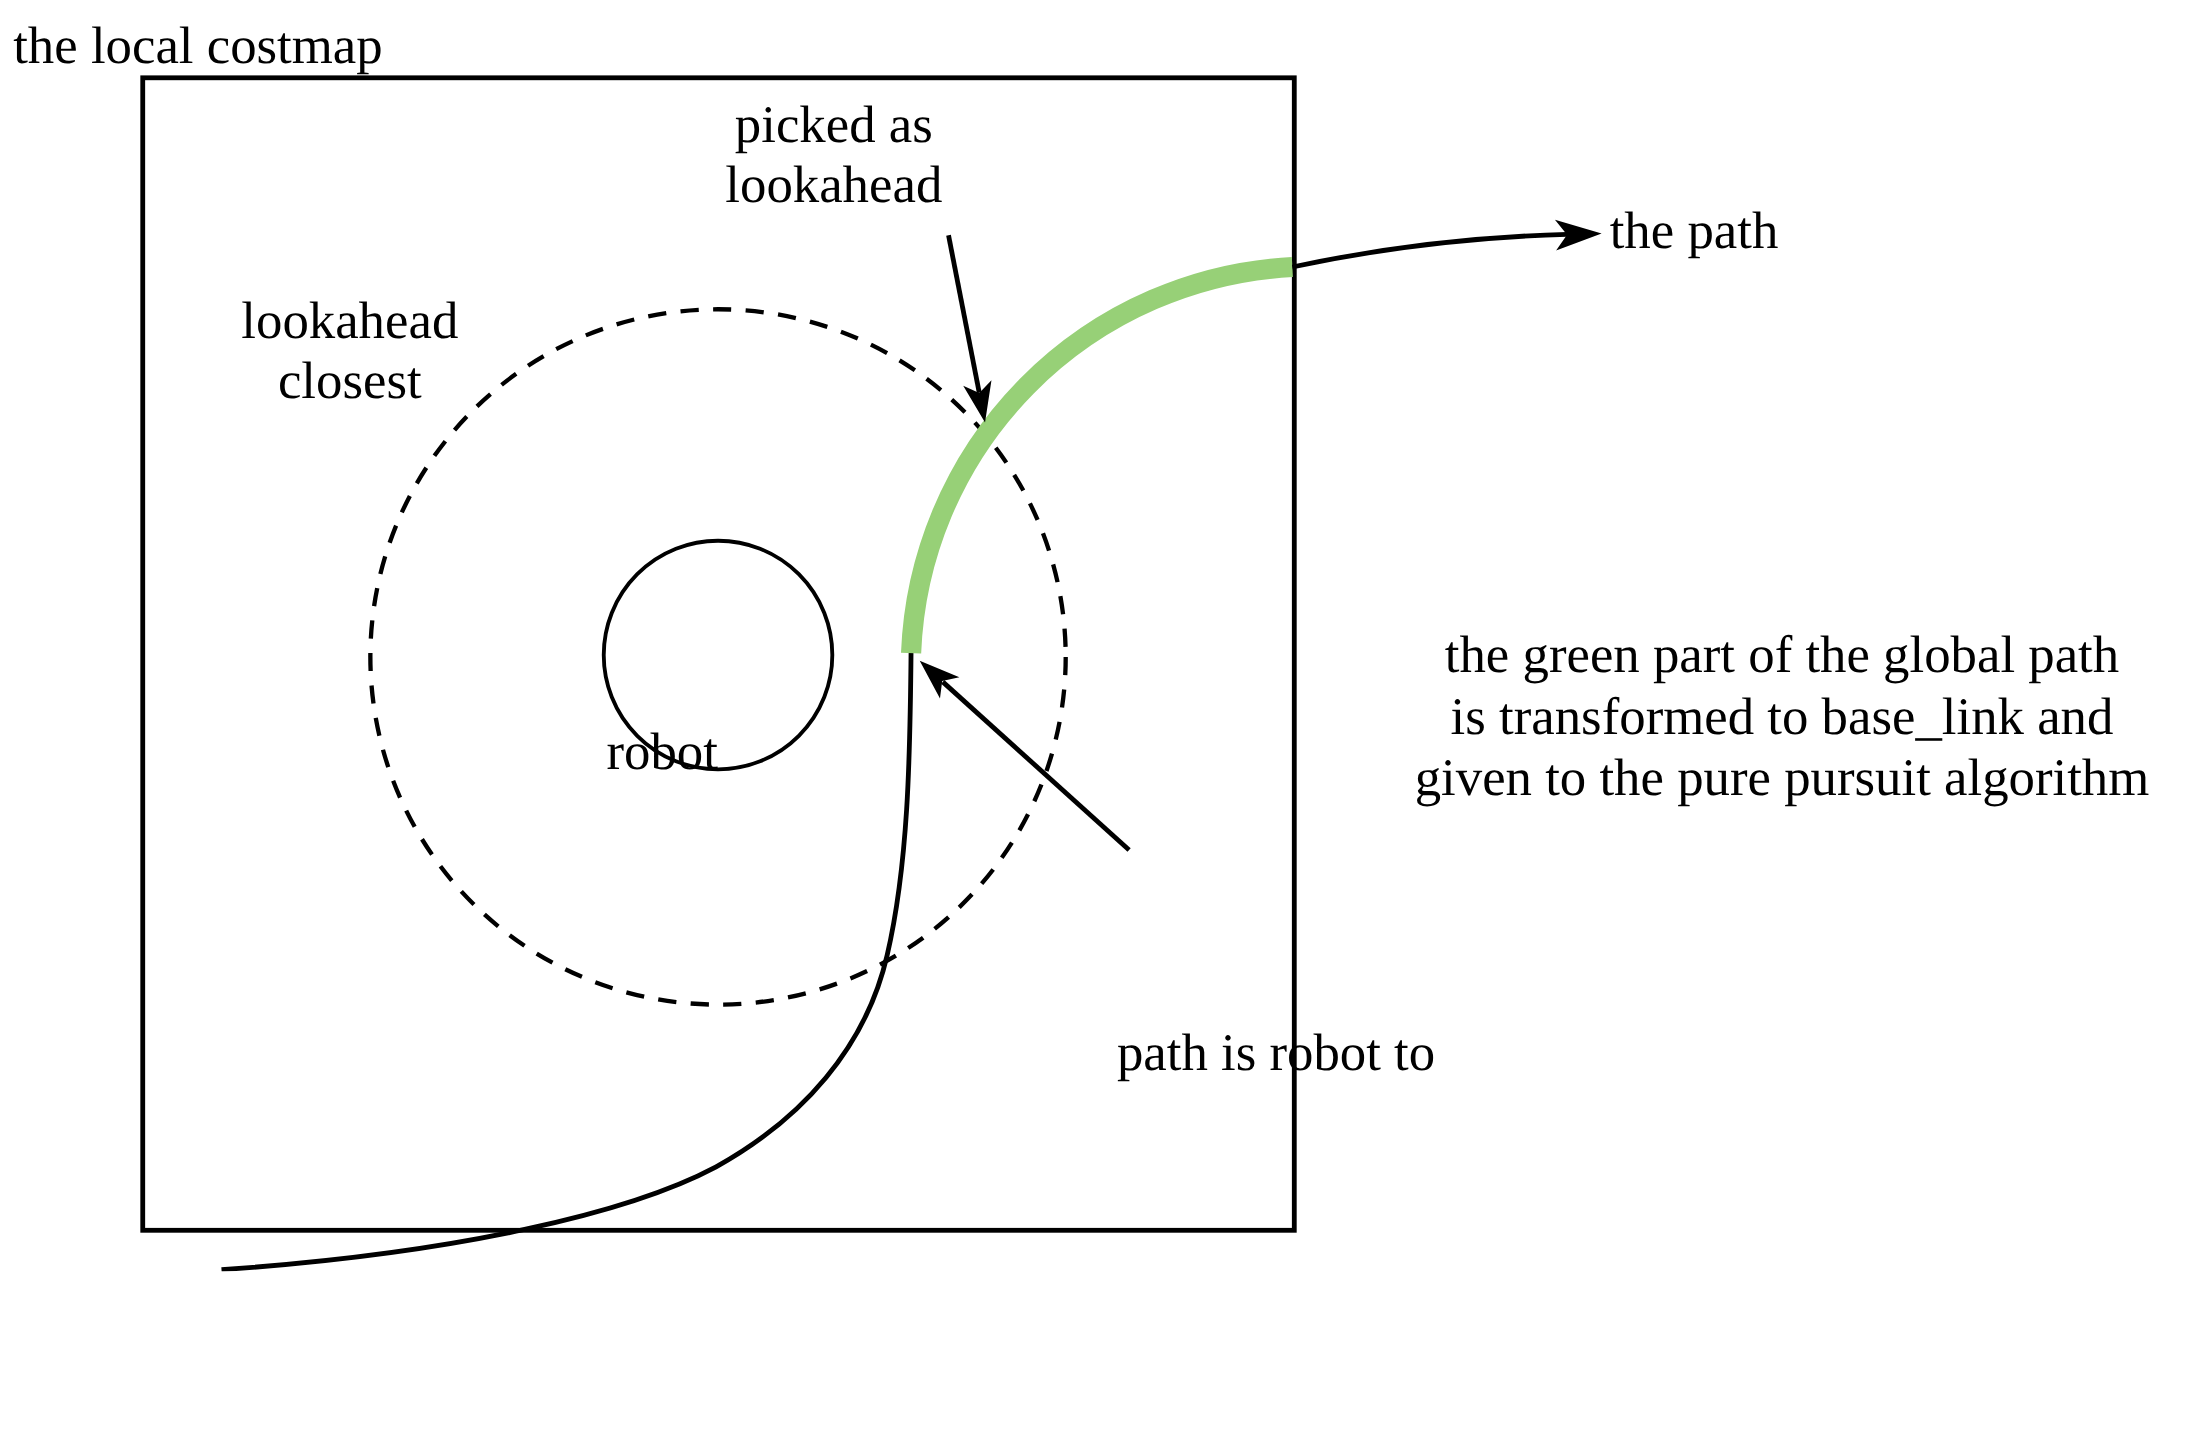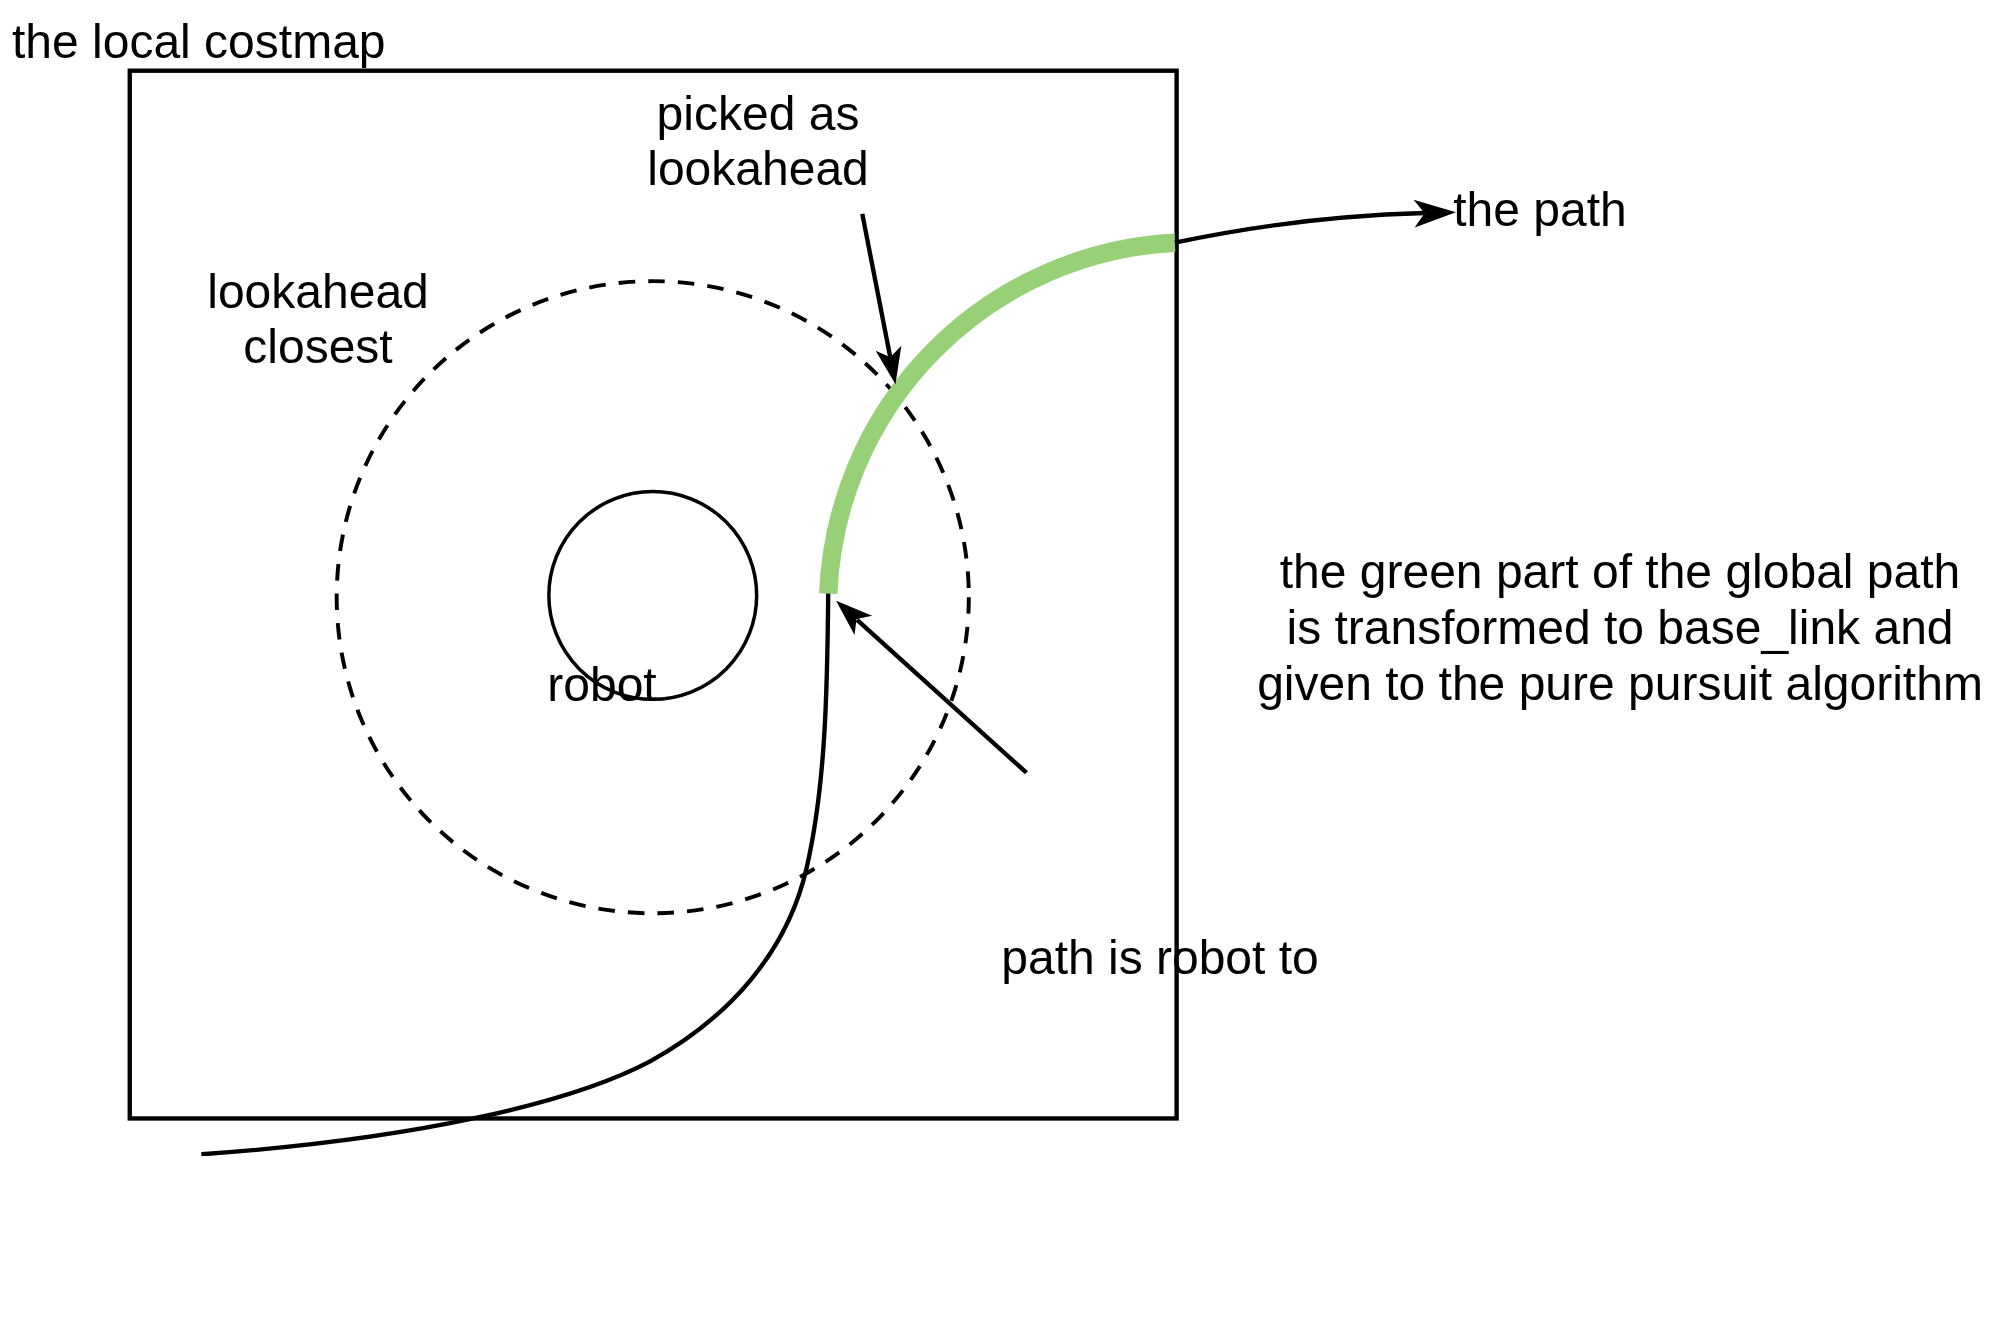--- a/index.html
+++ b/index.html
@@ -5,21 +5,21 @@
   html, body {
     margin: 0;
     padding: 0;
     background: #ffffff;
   }
   .stage {
     position: relative;
     width: 2004px;
     height: 1156px;
     background: #ffffff;
-    font-family: Liberation Sans, sans-serif;
+    font-family: Liberation Serif, serif;
     color: #000000;
     overflow: hidden;
   }
   .stage svg {
     position: absolute;
     left: 0;
     top: 0;
     width: 100%;
     height: 100%;
   }
@@ -74,21 +74,21 @@
 
   <div class="lbl centered" style="left:318px; top:264px;">
     <div>lookahead</div>
     <div>closest</div>
   </div>
 
   <div class="lbl mid" style="left:602px; top:684px;">robot</div>
 
   <div class="lbl centered" style="left:1540px; top:134px;margin-top:48px;">the path</div>
 
-  <div class="lbl centered" style="left:1620px; top:544px; line-height:56px;">
+  <div class="lbl centered" style="left:1620px; top:568px; line-height:56px;">
     <div>the green part of the global path</div>
     <div>is transformed to base_link and</div>
     <div>given to the pure pursuit algorithm</div>
   </div>
 
   <div class="lbl centered" style="left:1160px; top:930px;">
     <div>path is robot to</div>
   </div>
 
 </div>

